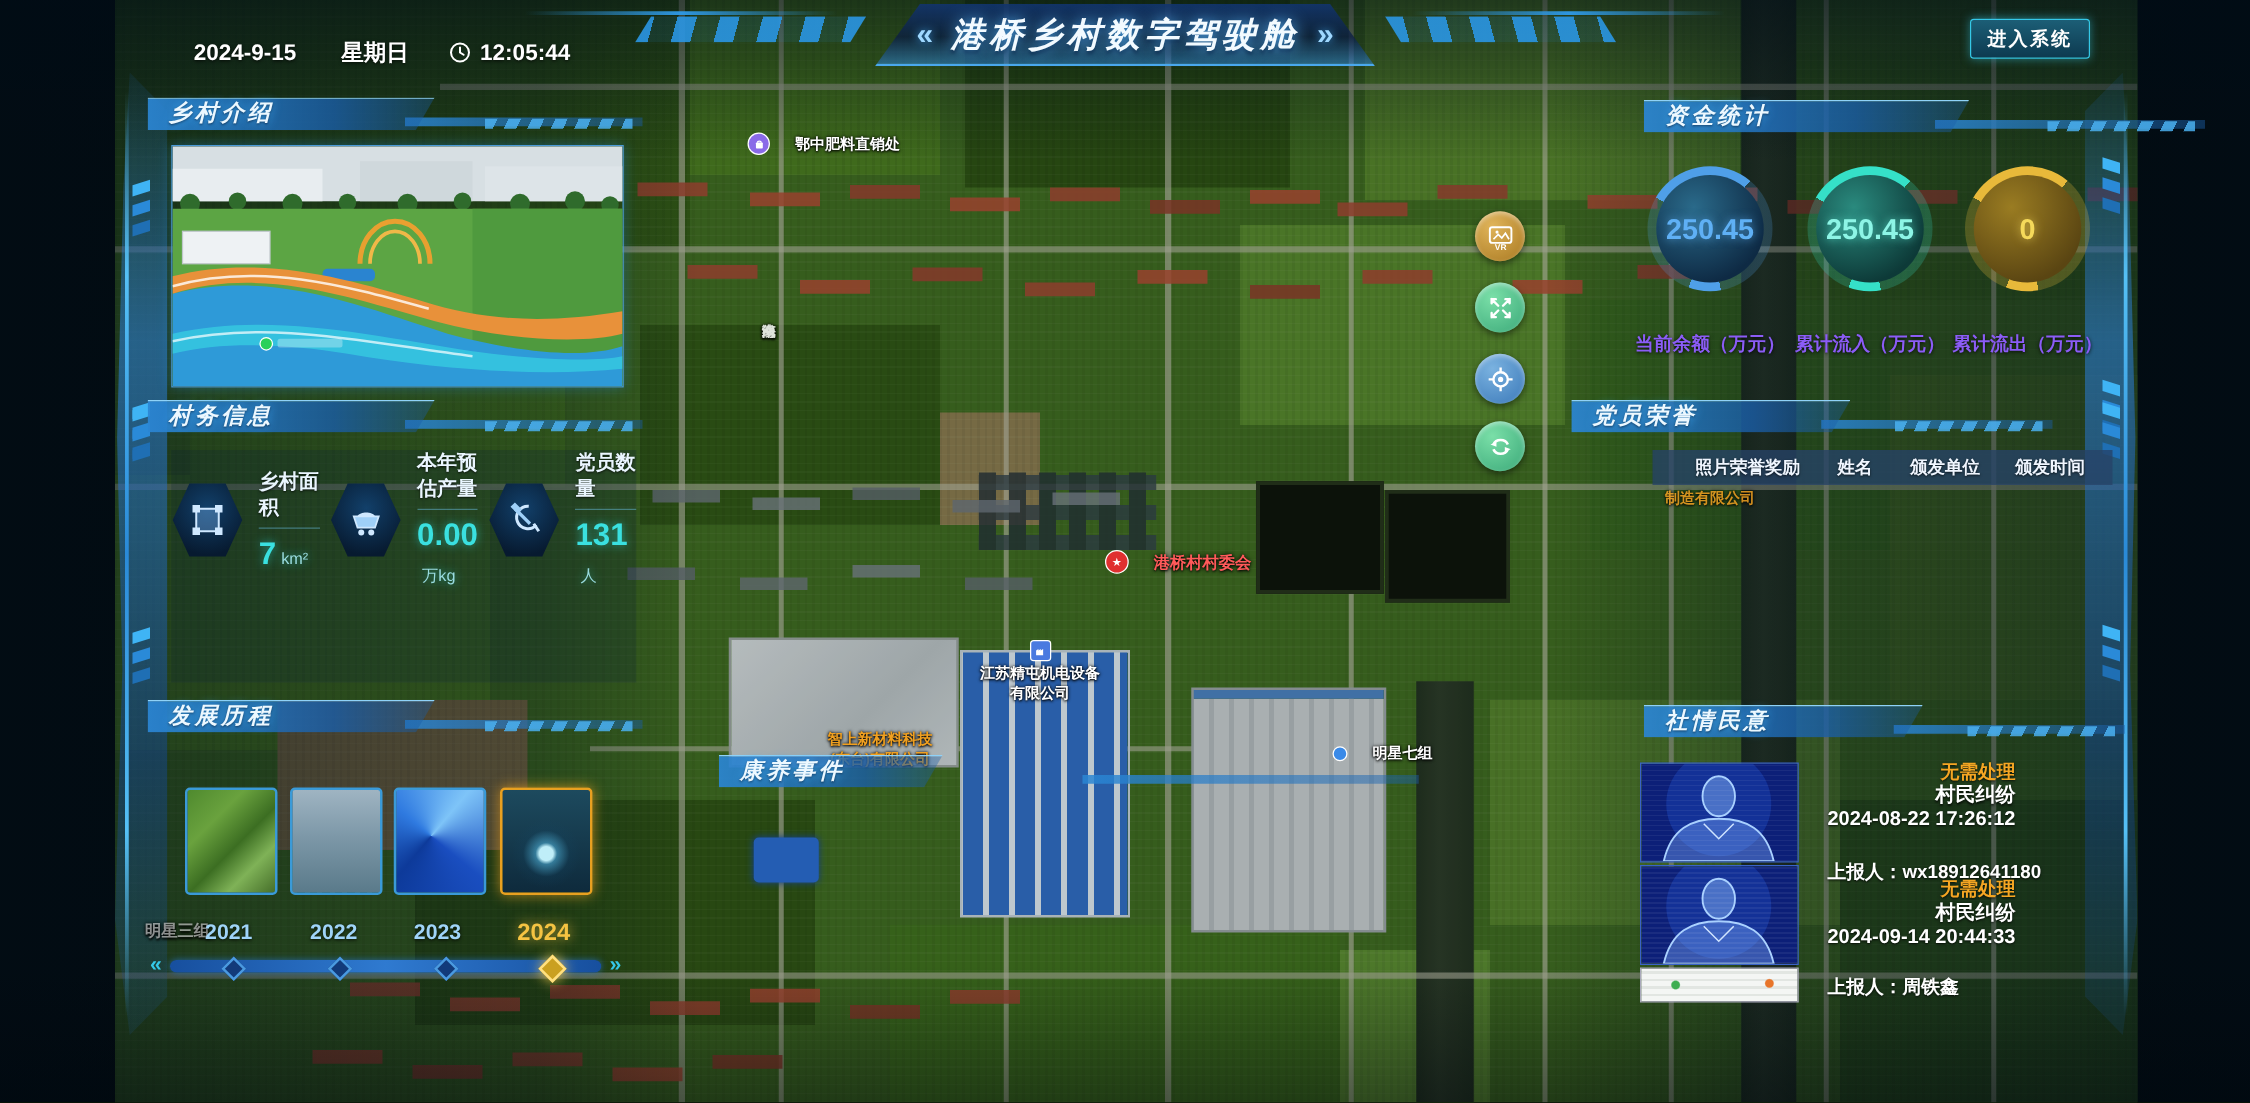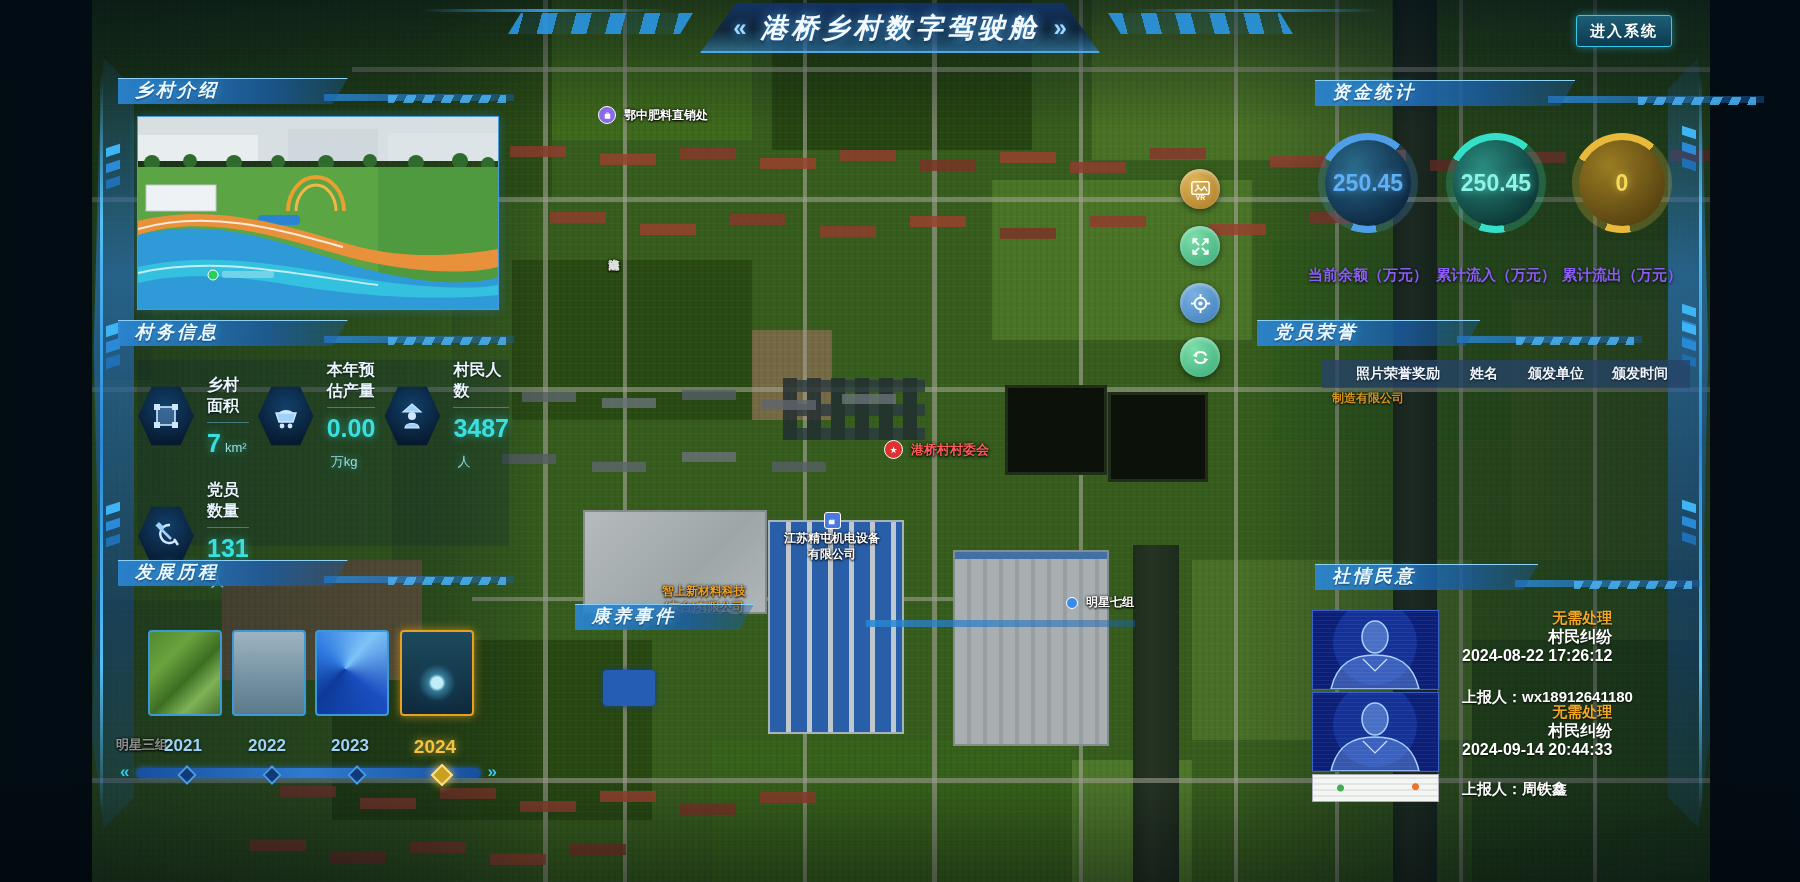--- a/index.html
+++ b/index.html
@@ -124,21 +124,21 @@
   .s-cat,.s-time{font-size:16px;font-weight:bold;color:#fff;text-shadow:0 1px 2px rgba(0,0,0,.85);}
   .s-reporter{position:absolute;left:1462px;z-index:6;font-size:15px;font-weight:bold;color:#fff;text-shadow:0 1px 2px rgba(0,0,0,.85);}
   .s-thumb3{position:absolute;left:1312px;top:774px;width:125px;height:26px;z-index:6;border:1px solid #aab;
     background:radial-gradient(circle at 22% 50%,#3fae52 0 3px,transparent 4px),radial-gradient(circle at 82% 45%,#e8752a 0 3px,transparent 4px),repeating-linear-gradient(0deg,#f4f6f4 0 4px,#e2e6e2 4px 6px);}
   
   .mctl{position:absolute;left:1180px;width:40px;height:40px;z-index:6;border-radius:50%;display:flex;align-items:center;justify-content:center;cursor:pointer;box-shadow:0 2px 6px rgba(0,0,0,.5),inset 0 2px 4px rgba(255,255,255,.45);}
   .mctl svg{width:23px;height:23px;}
   .c-gold{background:radial-gradient(circle at 35% 30%,#e0b45a,#a87820);}
   .c-green{background:radial-gradient(circle at 35% 30%,#7adfa8,#3aa878);}
   .c-blue{background:radial-gradient(circle at 35% 30%,#7ab2e0,#3a78b8);}
-  .poi{position:absolute;z-index:5;display:flex;align-items:center;gap:8px;cursor:pointer;}
+  .poi{position:absolute;z-index:5;display:flex;align-items:center;gap:20px;cursor:pointer;}
   .poi .lbl{font-size:12px;font-weight:bold;color:#fff;text-shadow:0 1px 2px #000,0 0 3px #000;white-space:nowrap;}
   .pin-shop{width:16px;height:16px;border-radius:50%;background:#8a6ae8;border:1px solid #fff;display:flex;align-items:center;justify-content:center;}
   .pin-committee{width:17px;height:17px;border-radius:50%;background:#e03030;border:1px solid #fff;color:#fff;font-size:9px;display:flex;align-items:center;justify-content:center;}
   .poi-committee .lbl{color:#ff5a5a;font-size:13px;text-shadow:0 1px 2px #000,0 0 4px rgba(0,0,0,.9);}
   .pin-factory{width:15px;height:15px;border-radius:3px;background:#4a7ae0;border:1px solid #fff;display:flex;align-items:center;justify-content:center;}
   .poi-2line{flex-direction:column;gap:2px;text-align:center;}
   .poi-2line .lbl{line-height:14px;}
   .poi-orange .lbl{color:#f0a020;}
   .poi-dim .lbl{color:rgba(255,255,255,.55);font-size:13px;}
   .poi-vert .lbl{writing-mode:vertical-rl;font-size:11px;opacity:.85;}
@@ -239,20 +239,31 @@
   <div class="stripes sr"></div>
   <div class="banner">
     <div class="shape"></div>
     <div class="txt">
       <span class="arr">«</span>
       <span class="title">港桥乡村数字驾驶舱</span>
       <span class="arr">»</span>
     </div>
   </div>
 
+  <div class="datetime">
+    <span>2024-9-15</span>
+    <span class="wk">星期日</span>
+    <span class="clk">
+      <svg width="18" height="18" viewBox="0 0 20 20">
+          <circle cx="10" cy="10" r="8" stroke="#fff" stroke-width="1.8" fill="none"></circle>
+          <path d="M10 5.5V10l3.2 2" stroke="#fff" stroke-width="1.8" fill="none" stroke-linecap="round"></path>
+        </svg>
+    </span>
+    <span>12:05:44</span>
+  </div>
   <div class="enter-btn">进入系统</div>
 
   <div class="phdr" style="left:118px;top:78px;width:396px">
     <div class="tail"></div>
       <div class="main"></div>
       <div class="hash"></div>
     <div class="title">乡村介绍</div>
   </div>
   <div class="photo">
     <svg viewBox="0 0 360 192" preserveAspectRatio="none">
@@ -319,33 +330,20 @@
           </svg>
       </div>
       <div class="txt">
         <span class="stat-label">本年预估产量</span>
         <span class="stat-val"><span>0.00</span><span class="unit">万kg</span></span>
       </div>
     </div>
     <div class="stat">
       <div class="hex">
         <svg viewBox="0 0 30 30">
-            <path d="M15 3 L24 11 H6 Z" fill="#9fd0f8" stroke="#cfe8ff" stroke-width="1.2"></path>
-            <circle cx="15" cy="15" r="4" fill="#cfe8ff"></circle>
-            <path d="M8 27 c0-6 14-6 14 0 Z" fill="#9fd0f8" stroke="#cfe8ff" stroke-width="1.2"></path>
-          </svg>
-      </div>
-      <div class="txt">
-        <span class="stat-label">村民人数</span>
-        <span class="stat-val"><span>3487</span><span class="unit">人</span></span>
-      </div>
-    </div>
-    <div class="stat">
-      <div class="hex">
-        <svg viewBox="0 0 30 30">
             <path d="M19 4 a9 9 0 1 0 6 15" stroke="#cfe8ff" stroke-width="2.4" fill="none"></path>
             <path d="M23 18 l4 6" stroke="#cfe8ff" stroke-width="2.4"></path>
             <path d="M8 6 l12 12" stroke="#9fd0f8" stroke-width="2.6"></path>
             <rect x="5" y="3" width="8" height="5" transform="rotate(45 9 5.5)" fill="#9fd0f8"></rect>
           </svg>
       </div>
       <div class="txt">
         <span class="stat-label">党员数量</span>
         <span class="stat-val"><span>131</span><span class="unit">人</span></span>
       </div>

